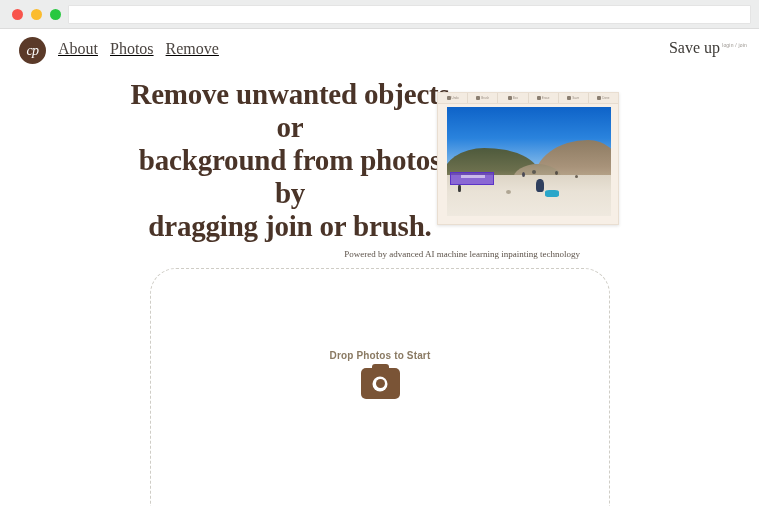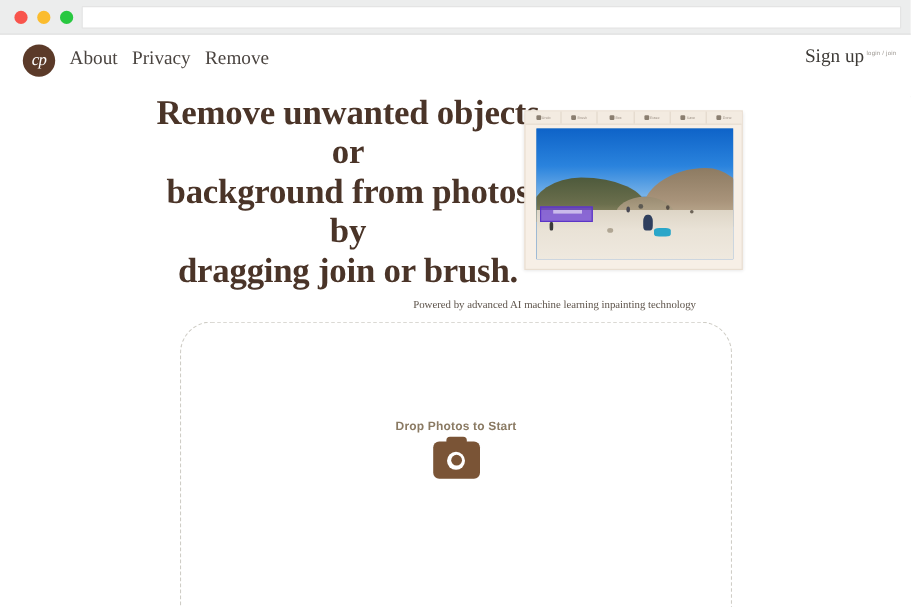--- a/index.html
+++ b/index.html
@@ -40,21 +40,21 @@
   .logo{
     position:absolute;left:19px;top:8px;width:27px;height:27px;border-radius:50%;
     background:#5b3a29;
     display:flex;align-items:center;justify-content:center;
   }
   .logo-mark{
     color:#ffffff;font-family:"Liberation Serif",serif;font-style:italic;
     font-size:14px;line-height:1;letter-spacing:-0.5px;
   }
   .nav{
-    position:absolute;left:58px;top:11px;display:flex;gap:12px;align-items:flex-end;
+    position:absolute;left:58px;top:11px;display:flex;gap:12px;align-items:flex-end;text-decoration:underline;
   }
   .nav a{
     color:#4a4440;text-decoration:none;font-size:16px;
     font-family:"Liberation Serif",serif;
   }
   .signup-wrap{
     position:absolute;right:12px;top:10px;display:flex;align-items:flex-start;gap:2px;
   }
   .signup{
     color:#3d3a36;font-size:16px;font-family:"Liberation Serif",serif;
@@ -211,25 +211,25 @@
     <div class="urlbar"></div>
   </div>
 
   <div class="site-header">
     <div class="header-inner">
       <div class="logo">
         <span class="logo-mark">cp</span>
       </div>
       <nav class="nav">
         <a href="#">About</a>
-        <a href="#">Privacy</a>
+        <a href="#">Photos</a>
         <a href="#">Remove</a>
       </nav>
       <div class="signup-wrap">
-        <span class="signup">Sign up</span>
+        <span class="signup">Save up</span>
         <span class="signup-sub">login / join</span>
       </div>
     </div>
   </div>
 
   <div class="page">
 
     <div class="hero">
       <h1>
         <span>Remove unwanted objects</span><br>

